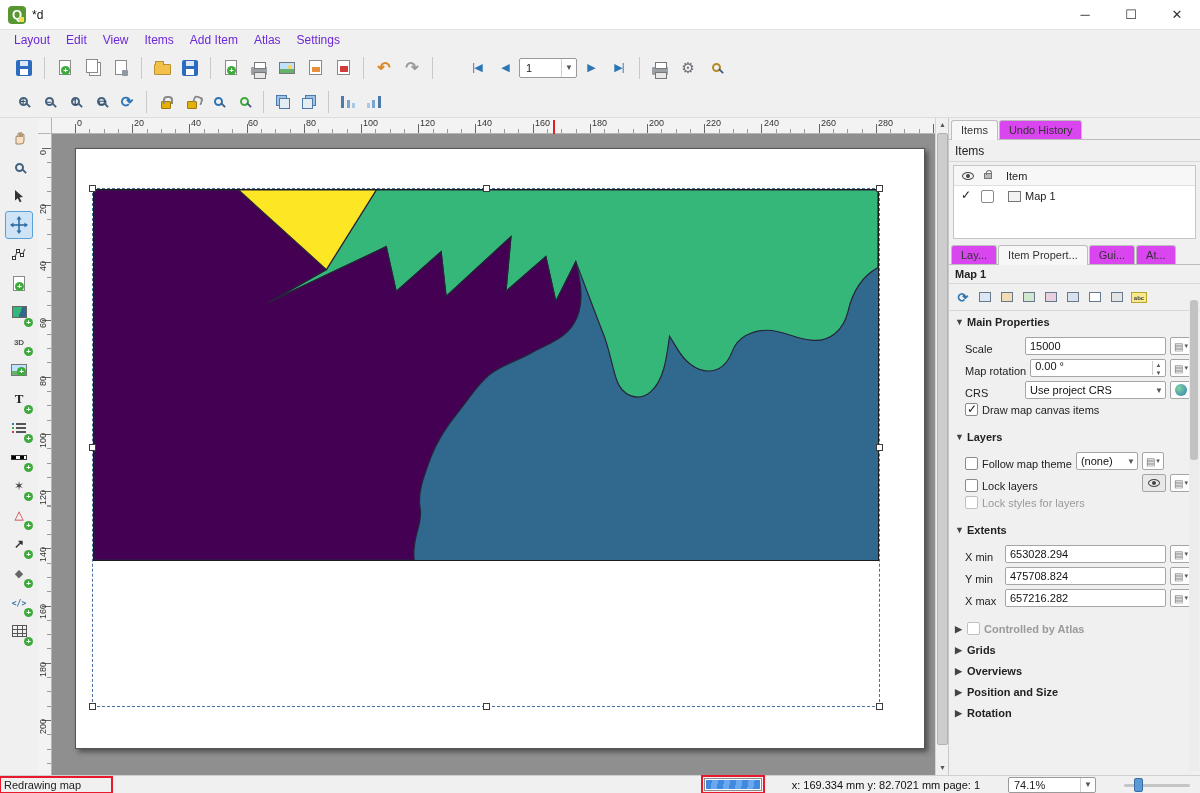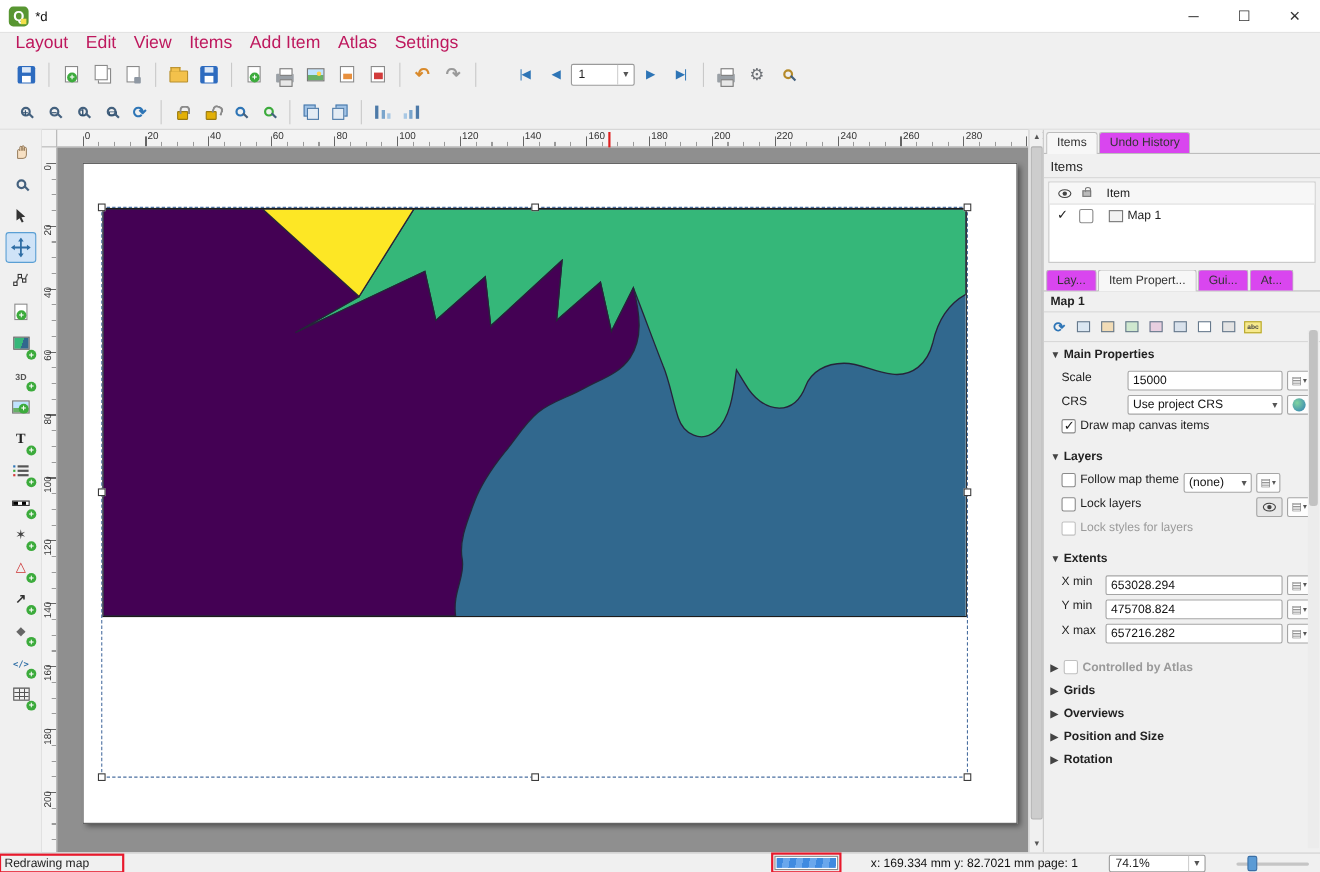--- a/index.html
+++ b/index.html
@@ -10,21 +10,21 @@
   .titlebar { position:absolute; left:0; top:0; width:100%; height:30px; background:#fff; border-bottom:1px solid #e3e3e3; display:flex; align-items:center; }
   .qgis-logo { width:18px; height:18px; margin:0 6px 0 8px; border-radius:4px; background:#589632; position:relative; }
   .qgis-logo::before { content:"Q"; position:absolute; left:4px; top:1px; color:#fff; font:bold 13px "Liberation Sans",sans-serif; }
   .qgis-logo::after { content:""; position:absolute; right:2px; bottom:2px; width:5px; height:5px; background:#f4e04b; }
   .win-title { font-size:12px; color:#111; }
   .win-btns { margin-left:auto; display:flex; height:100%; }
   .win-btn { width:46px; height:100%; display:flex; align-items:center; justify-content:center; font-size:13px; color:#333; }
 
   
   .menubar { position:absolute; left:0; top:30px; width:100%; height:19px; background:#f0f0f0; display:flex; align-items:center; padding-left:6px; }
-  .menu-item { padding:1px 8px; font-size:16px; color:#be185d; }
+  .menu-item { padding:1px 8px; font-size:12px; color:#6d28d9; }
 
   
   .toolbar1 { position:absolute; left:0; top:49px; width:100%; height:37px; display:flex; align-items:center; padding-left:10px; }
   .toolbar2 { position:absolute; left:0; top:86px; width:100%; height:32px; display:flex; align-items:center; padding-left:10px; border-bottom:1px solid #dcdcdc; }
   .tbtn { width:28px; height:28px; border-radius:3px; display:flex; align-items:center; justify-content:center; position:relative; flex:0 0 auto; }
   .tbtn2 { width:26px; height:26px; }
   .tsep { width:1px; height:22px; background:#c9c9c9; margin:0 6px; flex:0 0 auto; }
 
   
   .floppy { width:16px; height:16px; background:#2d6bbf; border-radius:2px; position:relative; }
@@ -138,21 +138,21 @@
   .item-name { font-weight:bold; padding:3px 6px; border-bottom:1px solid #d8d8d8; }
   .mini-toolbar { display:flex; gap:2px; padding:3px 4px; border-bottom:1px solid #d8d8d8; }
   .mtb { width:20px; height:20px; border-radius:2px; display:flex; align-items:center; justify-content:center; }
   .msq { width:12px; height:10px; border:1px solid #66798c; background:#dbe7f2; }
   .abc-ic { background:#f7e98c; border:1px solid #b5a52a; width:16px; height:11px; font:bold 6px/11px "Liberation Sans",sans-serif; text-align:center; color:#444; }
   .abc-ic::before { content:"abc"; }
 
   .section-head { display:flex; align-items:center; gap:4px; padding:5px 6px 4px; font-weight:bold; color:#222; }
   .sec-arrow { font-size:9px; color:#444; width:8px; }
   .sec-body { padding:1px 8px 6px 16px; }
-  .prow { display:flex; align-items:flex-start; margin:4px 0; gap:4px; }
+  .prow { display:flex; align-items:flex-end; margin:4px 0; gap:4px; }
   .plabel { flex:0 0 auto; color:#222; }
   .pinput { flex:1 1 auto; height:18px; background:#fff; border:1px solid #a5a5a5; border-radius:2px; font:11px "Liberation Sans",sans-serif; padding:0 4px; min-width:30px; color:#111; }
   .spinner { position:relative; }
   .spinner .spin { position:absolute; right:1px; top:1px; bottom:1px; width:12px; display:flex; flex-direction:column; border-left:1px solid #ccc; }
   .spinner .spin i { flex:1; font-style:normal; font-size:6px; line-height:8px; text-align:center; color:#555; }
   .ddbtn { width:22px; height:18px; background:#fdfdfd; border:1px solid #a5a5a5; border-radius:2px; display:flex; align-items:center; justify-content:center; gap:1px; flex:0 0 auto; }
   .ddbtn::before { content:"▤"; font-size:10px; color:#777; }
   .ddbtn::after { content:"▾"; font-size:7px; color:#555; }
   .selbox { flex:1 1 auto; height:18px; background:#fff; border:1px solid #a5a5a5; border-radius:2px; display:flex; align-items:center; padding:0 2px 0 4px; color:#111; }
   .selbox .arrow { margin-left:auto; font-size:8px; color:#555; }
@@ -522,20 +522,31 @@
       <span class="sec-arrow">▼</span>
       <span>Main Properties</span>
     </div>
     <div class="sec-body">
       <div class="prow">
         <span class="plabel" style="width:56px;">Scale</span>
         <input class="pinput" value="15000" style="">
         <div class="ddbtn"></div>
       </div>
       <div class="prow">
+        <span class="plabel">Map rotation</span>
+        <span class="pinput spinner" style="position:relative;">
+          <span>0.00 °</span>
+          <span class="spin">
+              <i>▲</i>
+              <i>▼</i>
+            </span>
+        </span>
+        <div class="ddbtn"></div>
+      </div>
+      <div class="prow">
         <span class="plabel" style="width:56px;">CRS</span>
         <div class="selbox">
           <span>Use project CRS</span>
           <span class="arrow">▼</span>
         </div>
         <div class="globe-btn"></div>
       </div>
       <div class="prow">
         <div class="chk checked"></div>
         <span>Draw map canvas items</span>

